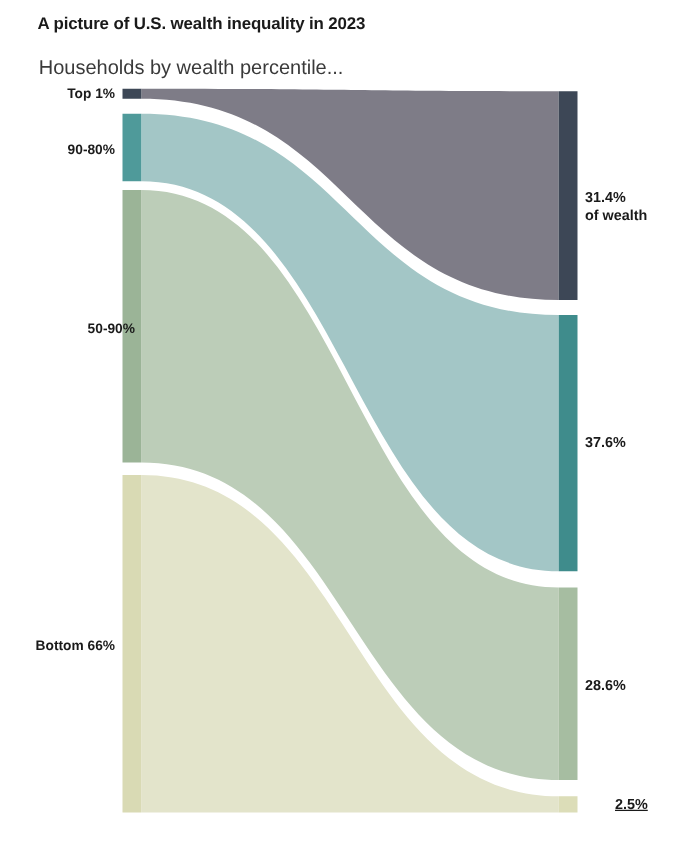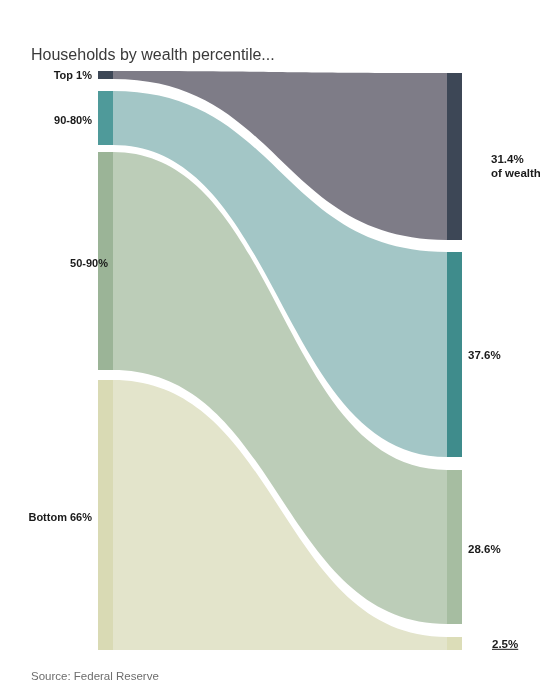--- a/index.html
+++ b/index.html
@@ -83,20 +83,21 @@
     white-space: nowrap;
     line-height: 1.25;
     transform: translateY(-50%);
   }
 </style>
 </head>
 <body>
 
 <div id="chart-root">
 
+  <div class="title">A picture of U.S. wealth inequality in 2023</div>
   <div class="subtitle-left">Households by wealth percentile...</div>
 
   <svg class="sankey" viewBox="0 0 540 692">
     <g>
       <path d="M 113 71 C 280 71, 280 73, 447 73 L 447 240 C 280 240, 280 79, 113 79 Z" fill="#7e7c87"></path>
       <path d="M 113 91 C 280 91, 280 252, 447 252 L 447 457 C 280 457, 280 145, 113 145 Z" fill="#a3c6c6"></path>
       <path d="M 113 152 C 280 152, 280 470, 447 470 L 447 624 C 280 624, 280 370, 113 370 Z" fill="#bccdb8"></path>
       <path d="M 113 380 C 280 380, 280 637, 447 637 L 447 650 C 280 650, 280 650, 113 650 Z" fill="#e3e4cb"></path>
     </g>
 
@@ -113,22 +114,21 @@
       <rect x="447" y="470" width="15" height="154" fill="#a6bda1"></rect>
       <rect x="447" y="637" width="15" height="13" fill="#dcddb8"></rect>
     </g>
   </svg>
 
   <div class="node-label-left" style="left:0px; width:92px; top:75px;">Top 1%</div>
   <div class="node-label-left" style="left:0px; width:92px; top:120px;">90-80%</div>
   <div class="node-label-left" style="left:16px; width:92px; top:263px;">50-90%</div>
   <div class="node-label-left" style="left:0px; width:92px; top:517px;">Bottom 66%</div>
 
-  <div class="node-label-right" style="left:468px; top:166px;margin-left:23px;">
+  <div class="node-label-right" style="left:468px; top:166px;">
     <div>31.4%</div>
     <div>of wealth</div>
   </div>
   <div class="node-label-right" style="left:468px; top:355px;">37.6%</div>
   <div class="node-label-right" style="left:468px; top:549px;">28.6%</div>
   <div class="node-label-right" style="left:492px; top:644px;text-decoration:underline;">2.5%</div>
 
-  <div class="source">Source: Federal Reserve</div>
 </div>
 
 </body></html>

